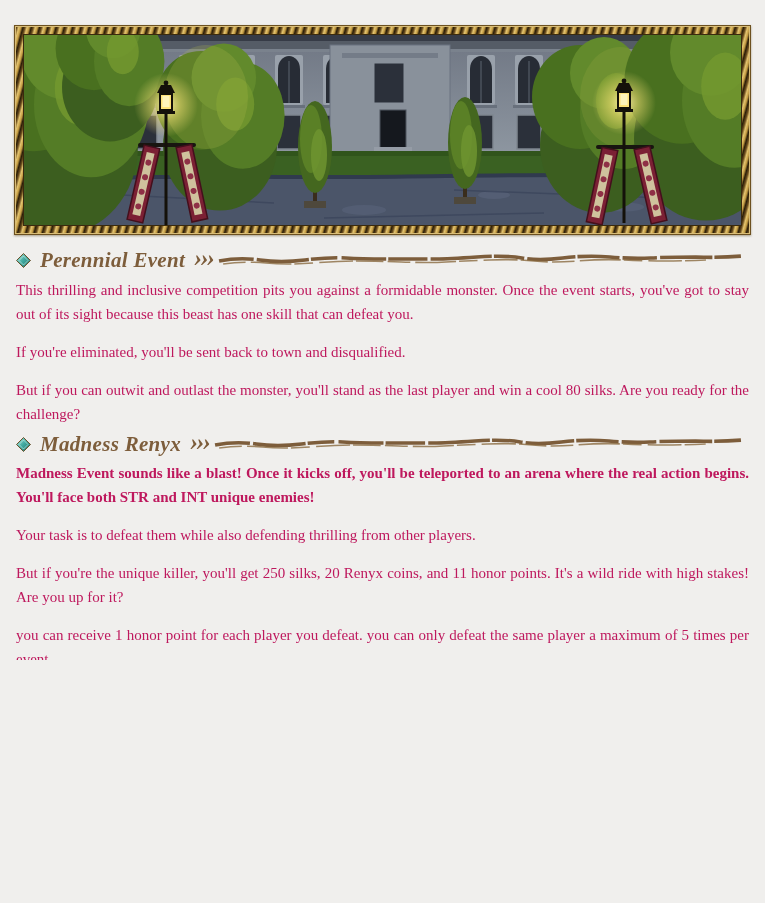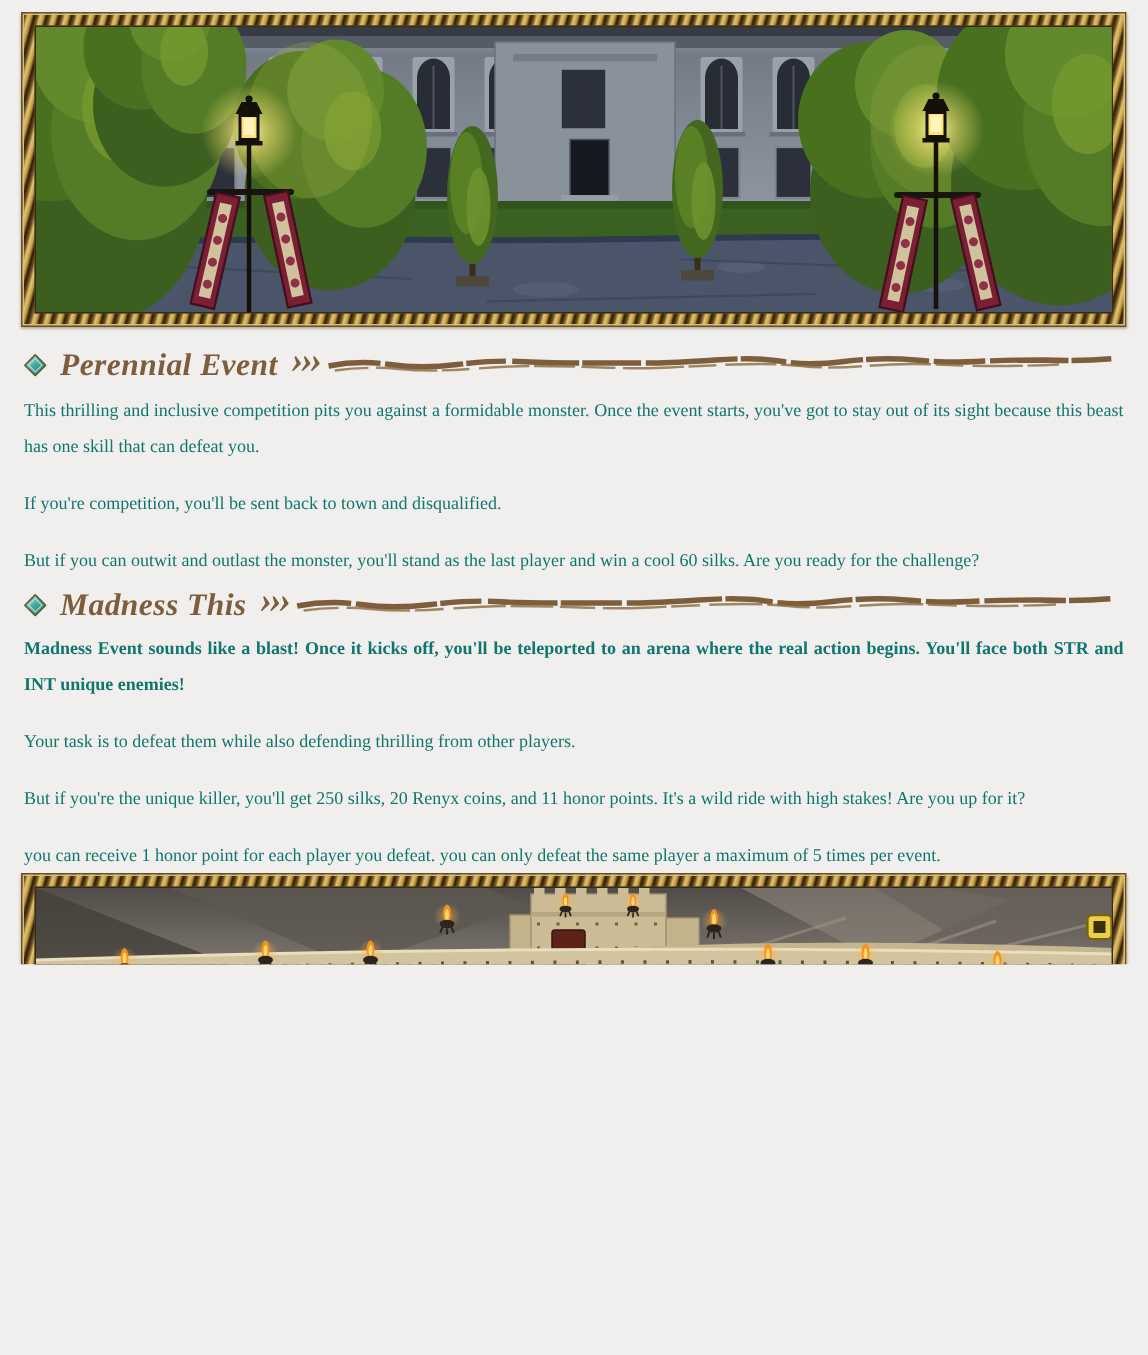--- a/index.html
+++ b/index.html
@@ -1,17 +1,17 @@
 <!DOCTYPE html>
 <html><head>
 <meta charset="utf-8">
 <style>
   html,body{margin:0;padding:0;}
   body{background:#f0efed;font-family:"Liberation Serif","DejaVu Serif",serif;}
-  .page{position:relative;width:765px;height:643px;background:#f0efed;display:flex;flex-direction:column;overflow:hidden;}
+  .page{position:relative;width:765px;height:643px;background:#f0efed;display:flex;flex-direction:column;overflow:hidden;margin-top:17px;}
 
   
   .ornate-frame{
     box-sizing:border-box;
     flex:none;
     margin:0 14px;
     padding:8px;
     border:1px solid #6d5120;
     background:repeating-linear-gradient(105deg,#2a1d08 0px,#6b4d1d 2px,#e3c470 4px,#c49c43 6px,#2a1d08 8px);
     box-shadow:0 0 0 1px #d8bd78 inset,0 1px 2px rgba(80,60,20,.45);
@@ -23,21 +23,21 @@
   
   .section-header{display:flex;align-items:center;margin:0 16px;height:26px;}
   .hdr-1{margin-top:13px;}
   .hdr-2{margin-top:6px;}
   .diamond{flex:none;width:15px;height:15px;margin-right:9px;}
   .section-title{flex:none;font-style:italic;font-weight:bold;font-size:21px;color:#7d5d3b;line-height:24px;letter-spacing:.3px;}
   .arrows{flex:none;display:inline-block;font-weight:bold;font-style:italic;font-size:25px;line-height:22px;color:#7d5d3b;letter-spacing:-2px;margin:0 4px 0 9px;transform:translateY(-2px);}
   .divider{flex:1 1 auto;height:14px;min-width:40px;}
 
   
-  .para{margin:14px 16px 0;font-size:12px;line-height:24px;color:#0f766e;text-align:justify;}
+  .para{margin:14px 16px 0;font-size:15px;line-height:24px;color:#be185d;text-align:justify;}
   .para-first{margin-top:6px;}
   .para-m1{margin-top:5px;font-weight:bold;}
 </style>
 </head>
 <body>
 
 <div class="page">
 
   <svg width="0" height="0" style="position:absolute" aria-hidden="true">
     <defs>
@@ -163,29 +163,29 @@
       <polygon points="7.5,3 12,7.5 7.5,12 3,7.5" fill="none" stroke="#dff5ef" stroke-width=".8" opacity=".7"></polygon>
     </svg>
     <span class="section-title">Perennial Event</span>
     <span class="arrows">›››</span>
     <svg class="divider" viewBox="0 0 520 14" preserveAspectRatio="none">
       <path d="M2,8 q20,-4 40,-1 t44,0 t40,-2 t46,1 t42,0 t40,-2 t44,1 t40,0 t46,-1 t40,1 t44,-1 q24,1 46,-1" fill="none" stroke="#7d5d3b" stroke-width="3.6" stroke-dasharray="34 3 51 2 26 4 44 2 38 3 60 2 30 3 47 2 41 3"></path>
       <path d="M6,11 q22,-3 42,-1 t46,0 t42,-2 t44,1 t44,0 t42,-2 t44,1 t42,0 t46,-1 t40,1 t40,-1" fill="none" stroke="#8a6a40" stroke-width="1.6" opacity=".8" stroke-dasharray="22 5 40 3 18 6 33 3 27 4"></path>
     </svg>
   </div>
   <p class="para para-first">This thrilling and inclusive competition pits you against a formidable monster. Once the event starts, you've got to stay out of its sight because this beast has one skill that can defeat you.</p>
-  <p class="para">If you're competition, you'll be sent back to town and disqualified.</p>
-  <p class="para">But if you can outwit and outlast the monster, you'll stand as the last player and win a cool 60 silks. Are you ready for the challenge?</p>
+  <p class="para">If you're eliminated, you'll be sent back to town and disqualified.</p>
+  <p class="para">But if you can outwit and outlast the monster, you'll stand as the last player and win a cool 80 silks. Are you ready for the challenge?</p>
 
   <div class="section-header hdr-2">
     <svg class="diamond" viewBox="0 0 15 15">
       <polygon points="7.5,0.5 14.5,7.5 7.5,14.5 0.5,7.5" fill="url(#diamondGrad)" stroke="#6d512a" stroke-width="1"></polygon>
       <polygon points="7.5,3 12,7.5 7.5,12 3,7.5" fill="none" stroke="#dff5ef" stroke-width=".8" opacity=".7"></polygon>
     </svg>
-    <span class="section-title">Madness This</span>
+    <span class="section-title">Madness Renyx</span>
     <span class="arrows">›››</span>
     <svg class="divider" viewBox="0 0 520 14" preserveAspectRatio="none">
       <path d="M2,8 q20,-4 40,-1 t44,0 t40,-2 t46,1 t42,0 t40,-2 t44,1 t40,0 t46,-1 t40,1 t44,-1 q24,1 46,-1" fill="none" stroke="#7d5d3b" stroke-width="3.6" stroke-dasharray="34 3 51 2 26 4 44 2 38 3 60 2 30 3 47 2 41 3"></path>
       <path d="M6,11 q22,-3 42,-1 t46,0 t42,-2 t44,1 t44,0 t42,-2 t44,1 t42,0 t46,-1 t40,1 t40,-1" fill="none" stroke="#8a6a40" stroke-width="1.6" opacity=".8" stroke-dasharray="22 5 40 3 18 6 33 3 27 4"></path>
     </svg>
   </div>
   <p class="para para-m1">Madness Event sounds like a blast! Once it kicks off, you'll be teleported to an arena where the real action begins. You'll face both STR and INT unique enemies!</p>
   <p class="para">Your task is to defeat them while also defending thrilling from other players.</p>
   <p class="para">But if you're the unique killer, you'll get 250 silks, 20 Renyx coins, and 11 honor points. It's a wild ride with high stakes! Are you up for it?</p>
   <p class="para">you can receive 1 honor point for each player you defeat. you can only defeat the same player a maximum of 5 times per event.</p>

